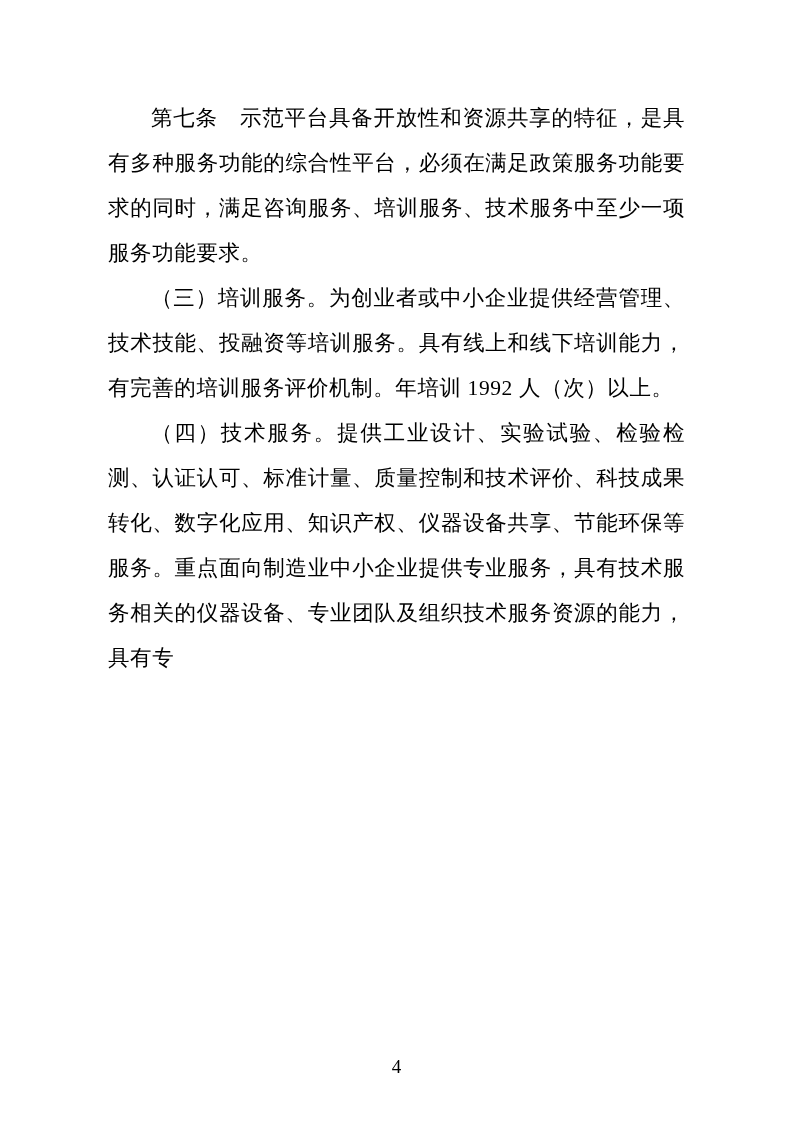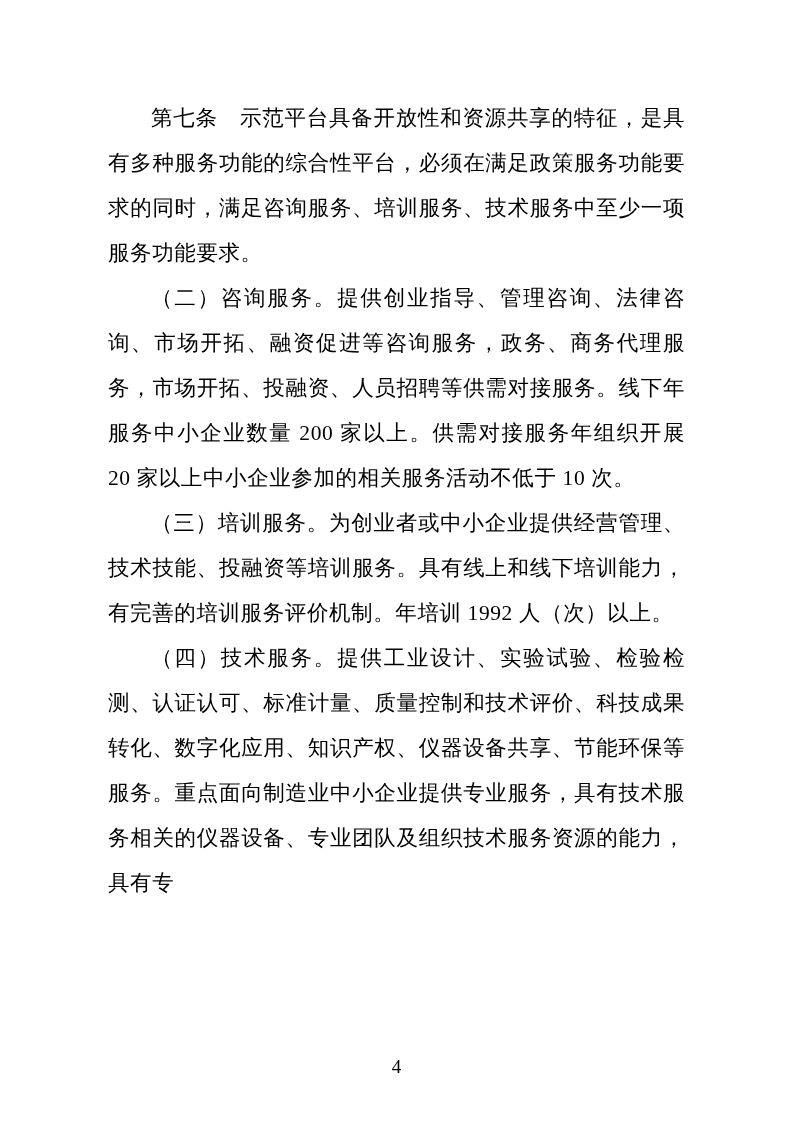--- a/index.html
+++ b/index.html
@@ -57,21 +57,20 @@
 </style>
 </head>
 <body>
 
 <div class="page">
   <div class="body-text">
 
     <p class="para"><span>第七条</span><span class="gap-title"></span><span>示范平台具备开放性和资源共享的特征，是具有多种服务功能的综合性平台，必须在满足政策服务功能要求的同时，满足咨询服务、培训服务、技术服务中至少一项服务功能要求。</span></p>
 
 
-    <p class="para">（二）咨询服务。提供创业指导、管理咨询、法律咨询、市场开拓、融资促进等咨询服务，政务、商务代理服务，市场开拓、投融资、人员招聘等供需对接服务。线下年服务中小企业数量 200 家以上。供需对接服务年组织开展 20 家以上中小企业参加的相关服务活动不低于 10 次。</p>
 
     <p class="para">（三）培训服务。为创业者或中小企业提供经营管理、技术技能、投融资等培训服务。具有线上和线下培训能力，有完善的培训服务评价机制。年培训 1992 人（次）以上。</p>
 
     <p class="para">（四）技术服务。提供工业设计、实验试验、检验检测、认证认可、标准计量、质量控制和技术评价、科技成果转化、数字化应用、知识产权、仪器设备共享、节能环保等服务。重点面向制造业中小企业提供专业服务，具有技术服务相关的仪器设备、专业团队及组织技术服务资源的能力，具有专</p>
 
   </div>
 
   <div class="page-number">4</div>
 </div>
 

